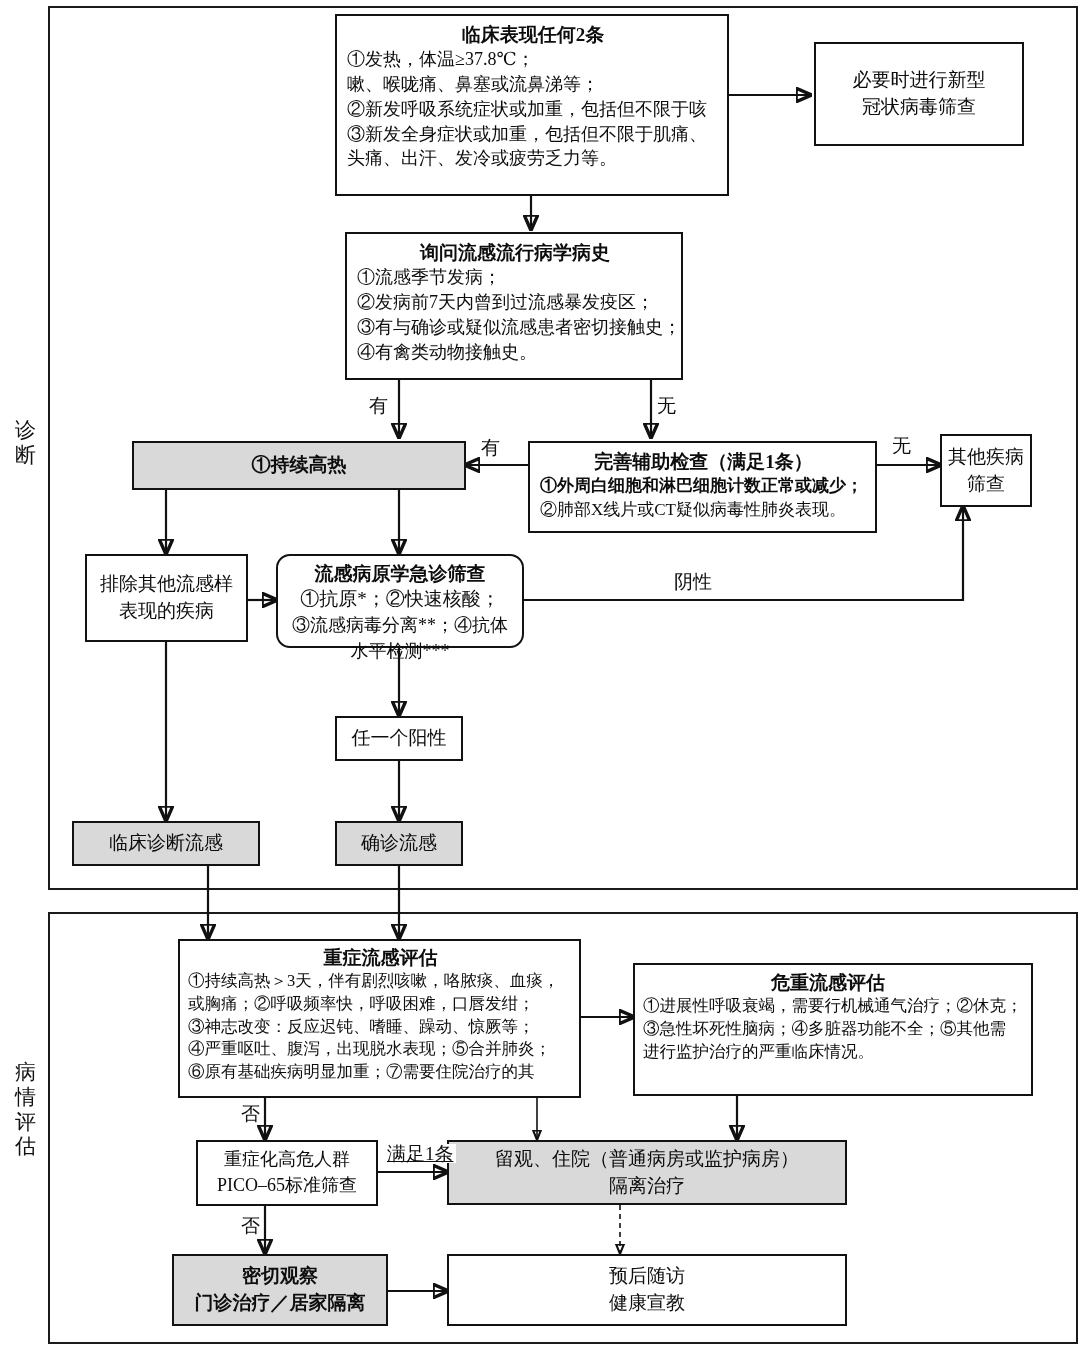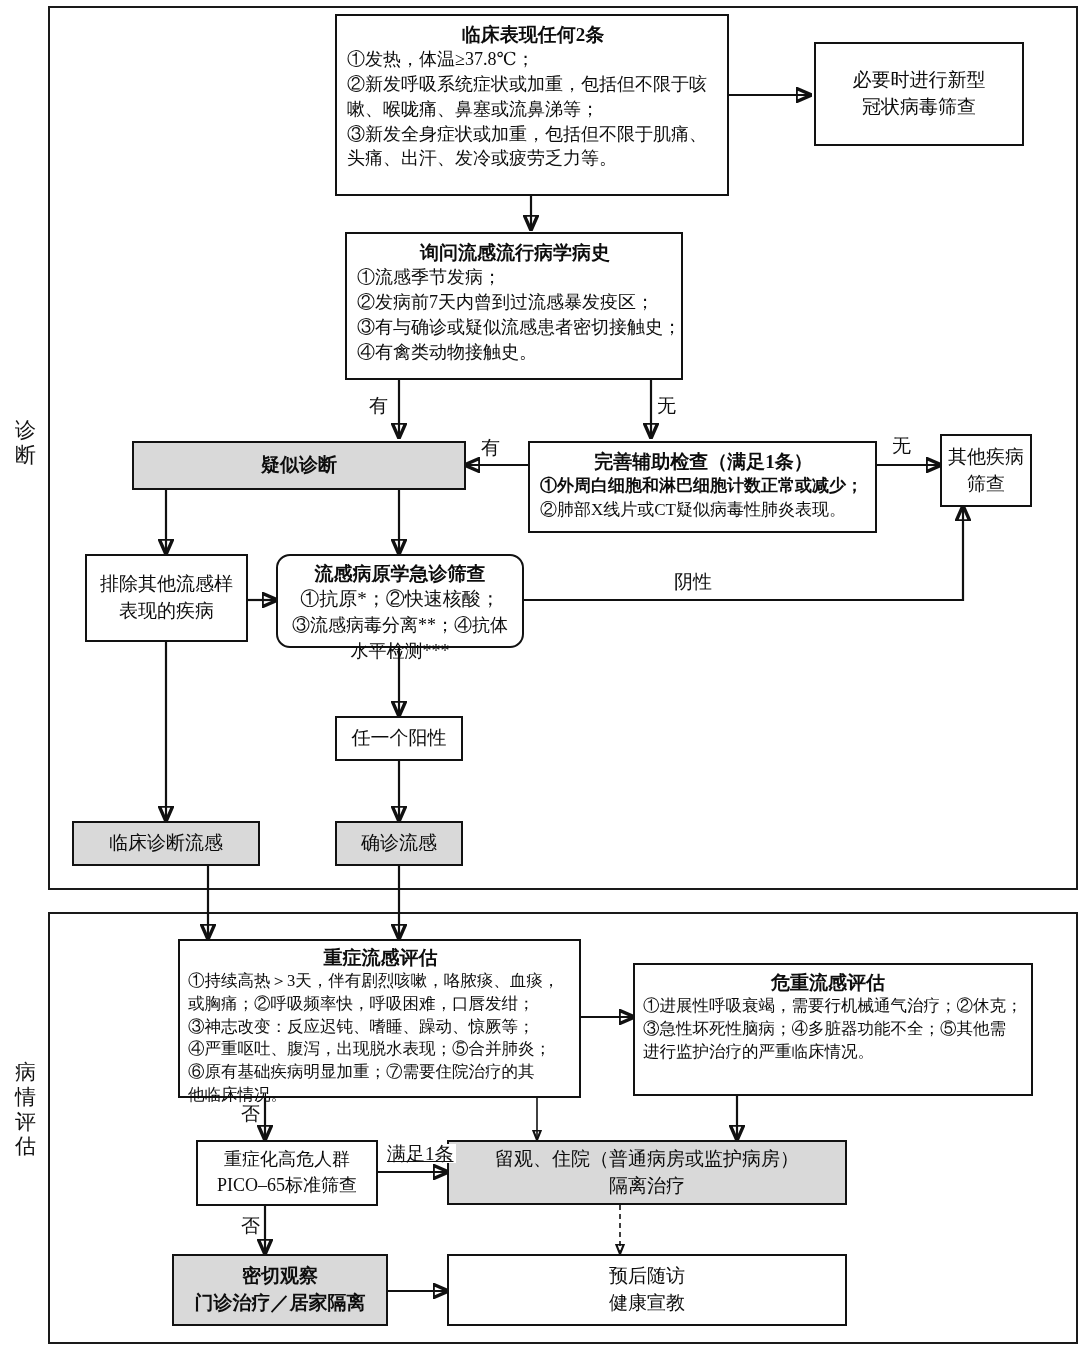--- a/index.html
+++ b/index.html
@@ -92,41 +92,41 @@
     <line x1="265" y1="1206" x2="265" y2="1253" marker-end="url(#ah)"></line>
 
     <line class="dash" x1="620" y1="1205" x2="620" y2="1253" marker-end="url(#aht)"></line>
 
     <line x1="388" y1="1291" x2="447" y2="1291" marker-end="url(#ah)"></line>
   </svg>
 
   <div class="node pad" style="left:335px;top:14px;width:394px;height:182px;">
     <span class="ttl">临床表现任何2条</span>
     <span class="ln">①发热，体温≥37.8℃；</span>
+    <span class="ln">嗽、喉咙痛、鼻塞或流鼻涕等；</span>
     <span class="ln">②新发呼吸系统症状或加重，包括但不限于咳</span>
-    <span class="ln">嗽、喉咙痛、鼻塞或流鼻涕等；</span>
     <span class="ln">③新发全身症状或加重，包括但不限于肌痛、</span>
     <span class="ln">头痛、出汗、发冷或疲劳乏力等。</span>
   </div>
 
   <div class="node" style="left:814px;top:42px;width:210px;height:104px;display:flex;flex-direction:column;justify-content:center;">
     <span class="ctr">必要时进行新型</span>
     <span class="ctr">冠状病毒筛查</span>
   </div>
 
   <div class="node pad" style="left:345px;top:232px;width:338px;height:148px;">
     <span class="ttl">询问流感流行病学病史</span>
     <span class="ln">①流感季节发病；</span>
     <span class="ln">②发病前7天内曾到过流感暴发疫区；</span>
     <span class="ln">③有与确诊或疑似流感患者密切接触史；</span>
     <span class="ln">④有禽类动物接触史。</span>
   </div>
 
   <div class="node gray" style="left:132px;top:441px;width:334px;height:49px;display:flex;align-items:center;justify-content:center;">
-    <span class="ctrb">疑似诊断</span>
+    <span class="ctrb">①持续高热</span>
   </div>
 
   <div class="node pad" style="left:528px;top:441px;width:349px;height:92px;">
     <span class="ttl">完善辅助检查（满足1条）</span>
     <span class="ln" style="font-size:17px;font-weight:bold;">①外周白细胞和淋巴细胞计数正常或减少；</span>
     <span class="ln" style="font-size:17px;">②肺部X线片或CT疑似病毒性肺炎表现。</span>
   </div>
 
   <div class="node" style="left:940px;top:434px;width:92px;height:73px;display:flex;flex-direction:column;justify-content:center;">
     <span class="ctr">其他疾病</span>
@@ -156,21 +156,20 @@
     <span class="ctr">确诊流感</span>
   </div>
 
   <div class="node" style="left:178px;top:939px;width:403px;height:159px;padding:4px 6px 3px 8px;">
     <span class="ttl">重症流感评估</span>
     <span class="ln" style="font-size:16.5px;">①持续高热＞3天，伴有剧烈咳嗽，咯脓痰、血痰，</span>
     <span class="ln" style="font-size:16.5px;">或胸痛；②呼吸频率快，呼吸困难，口唇发绀；</span>
     <span class="ln" style="font-size:16.5px;">③神志改变：反应迟钝、嗜睡、躁动、惊厥等；</span>
     <span class="ln" style="font-size:16.5px;">④严重呕吐、腹泻，出现脱水表现；⑤合并肺炎；</span>
     <span class="ln" style="font-size:16.5px;">⑥原有基础疾病明显加重；⑦需要住院治疗的其</span>
-    <span class="ln" style="font-size:16.5px;">他临床情况。</span>
   </div>
 
   <div class="node" style="left:633px;top:963px;width:400px;height:133px;padding:5px 18px 3px 8px;">
     <span class="ttl">危重流感评估</span>
     <span class="ln" style="font-size:16.5px;">①进展性呼吸衰竭，需要行机械通气治疗；②休克；</span>
     <span class="ln" style="font-size:16.5px;">③急性坏死性脑病；④多脏器功能不全；⑤其他需</span>
     <span class="ln" style="font-size:16.5px;">进行监护治疗的严重临床情况。</span>
   </div>
 
   <div class="node" style="left:196px;top:1140px;width:182px;height:66px;display:flex;flex-direction:column;justify-content:center;">

